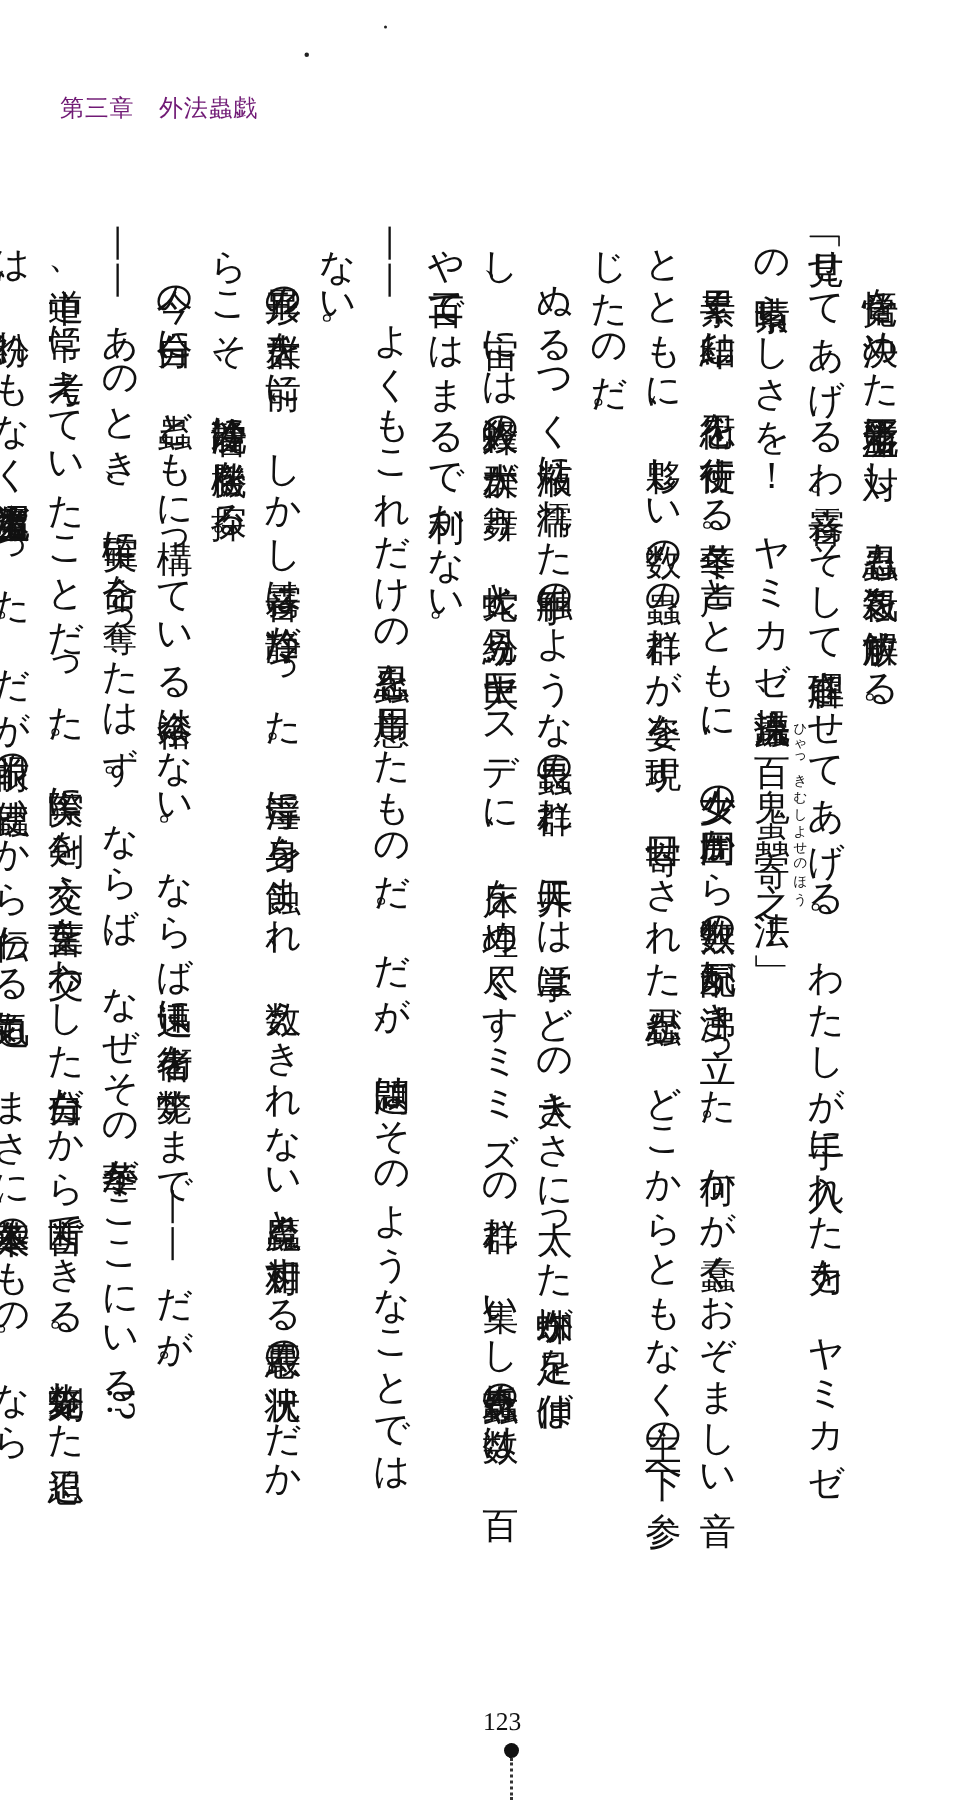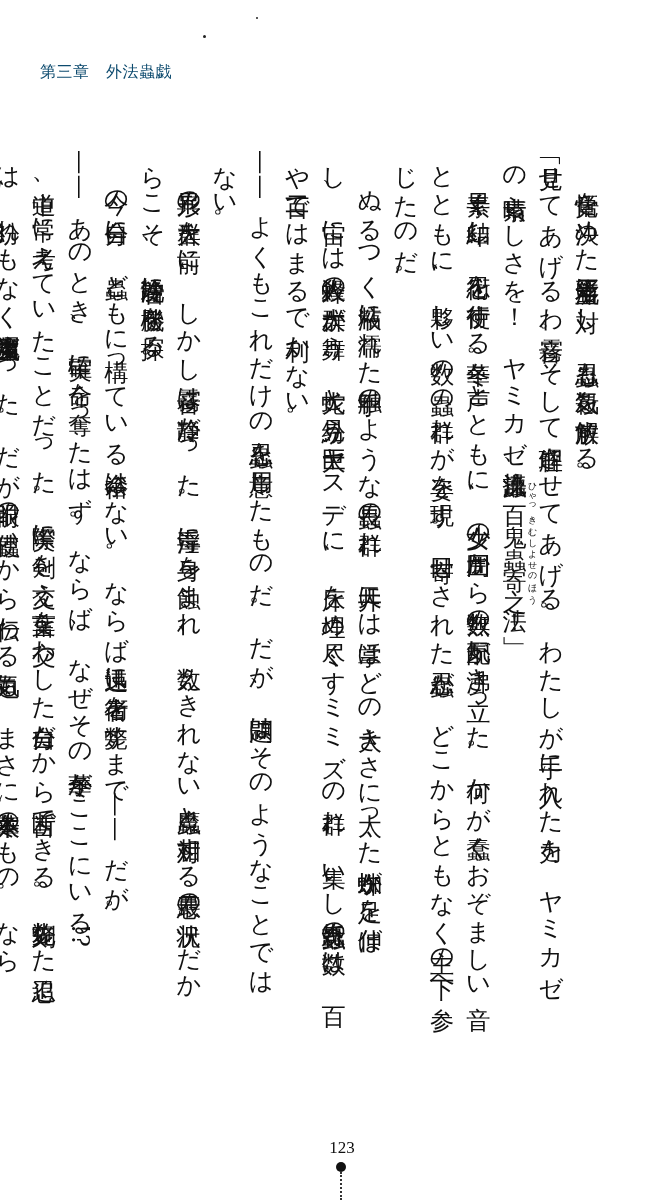--- a/index.html
+++ b/index.html
@@ -5,41 +5,41 @@
     html, body { margin: 0; padding: 0; background: #ffffff; }
     body {
       width: 645px; height: 1200px; position: relative; overflow: hidden;
       font-family: "DejaVu Serif", "Liberation Serif", serif;
       color: #111111;
     }
     .chapter-header {
       position: absolute; left: 40px; top: 62px;
       font-family: "DejaVu Sans", "Liberation Sans", sans-serif;
       font-size: 16px; letter-spacing: 0.5px; white-space: pre;
-      color: #0c4a6e;
+      color: #701a75;
     }
     .speck { position: absolute; background: #222; border-radius: 50%; }
     .body-text {
       position: absolute; top: 150px; right: 40px;
       height: 840px; width: 560px;
       writing-mode: vertical-rl;
       -webkit-writing-mode: vertical-rl;
       font-size: 24.2px;
       line-height: 36.2px;
       letter-spacing: 0.5px;
       text-orientation: mixed;
     }
     .para { margin: 0; padding: 0; }
     .indent { text-indent: 1em; }
     .noindent { text-indent: 0; }
     ruby rt { font-size: 9px; letter-spacing: 1px; }
     .folio {
       position: absolute; top: 1138px; left: 322px;
       font-family: "Liberation Serif", "DejaVu Serif", serif;
-      font-size: 17px; width: 40px; text-align: center;
+      font-size: 17px; width: 40px; text-align: left;
     }
     .folio-dot {
       position: absolute; top: 1162px; left: 336px;
       width: 10px; height: 10px; border-radius: 50%; background: #111;
     }
     .folio-line {
       position: absolute; top: 1172px; left: 340px;
       width: 0; height: 28px; border-left: 2px dotted #333;
     }
   </style>

